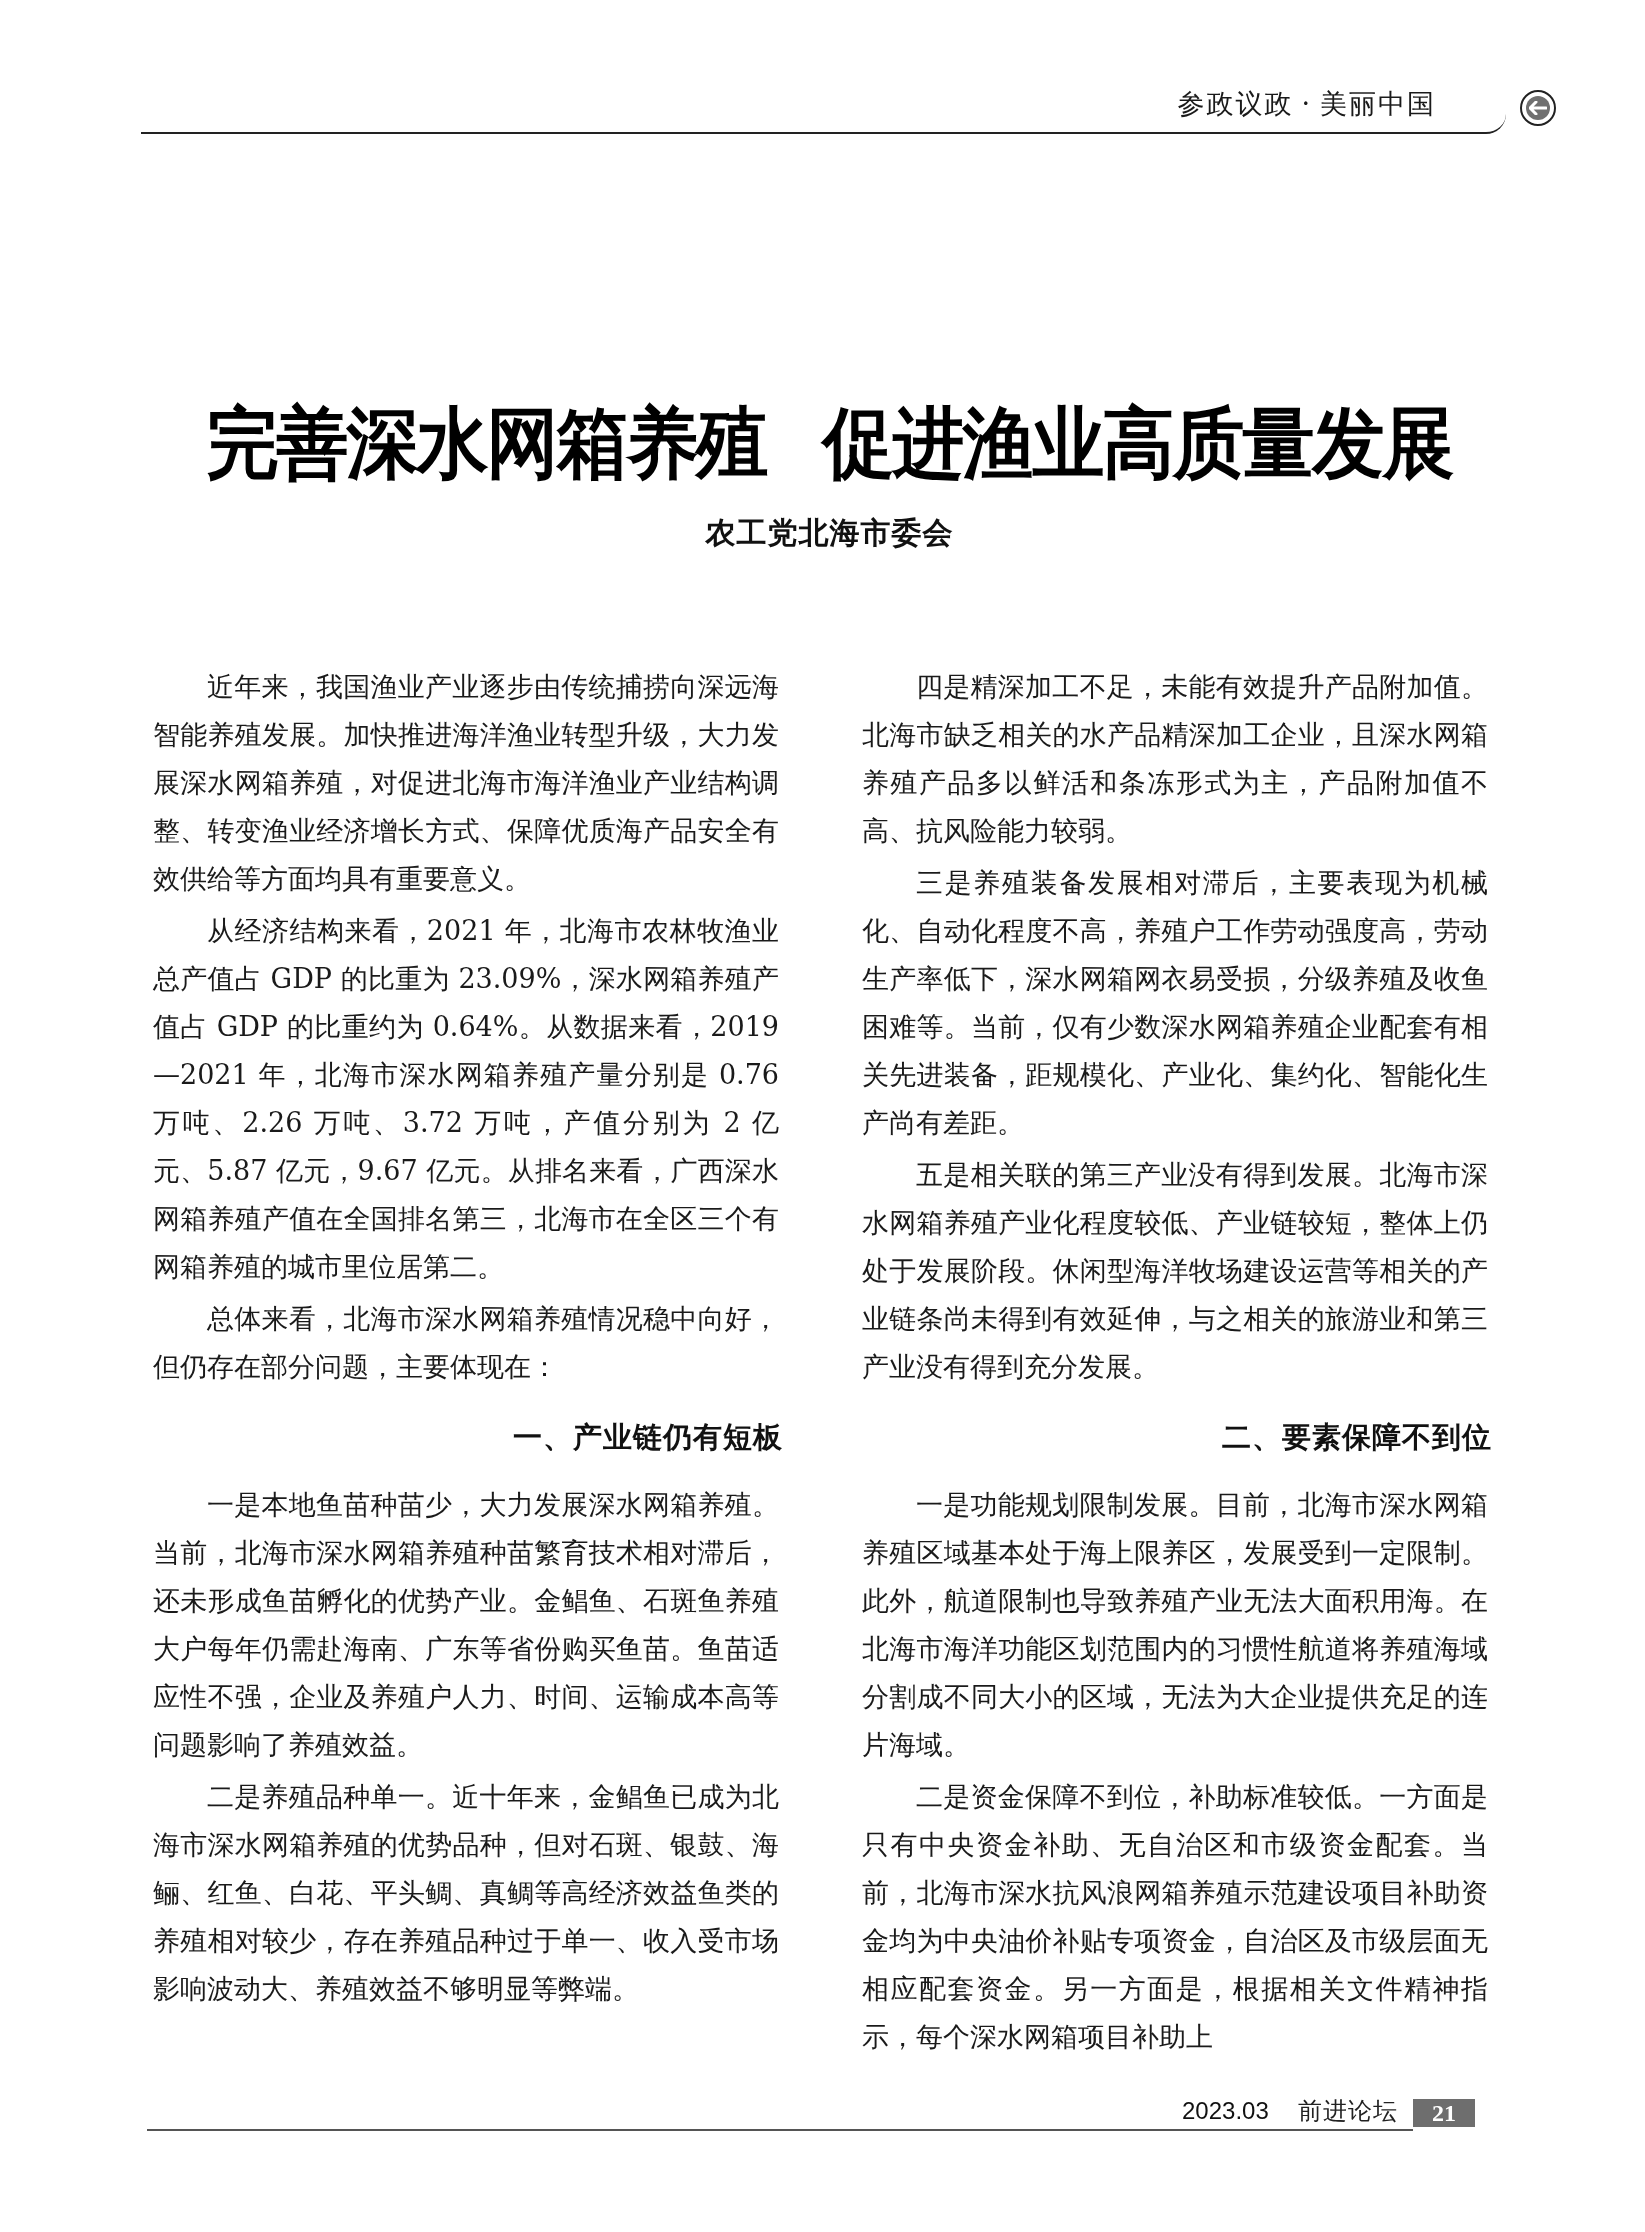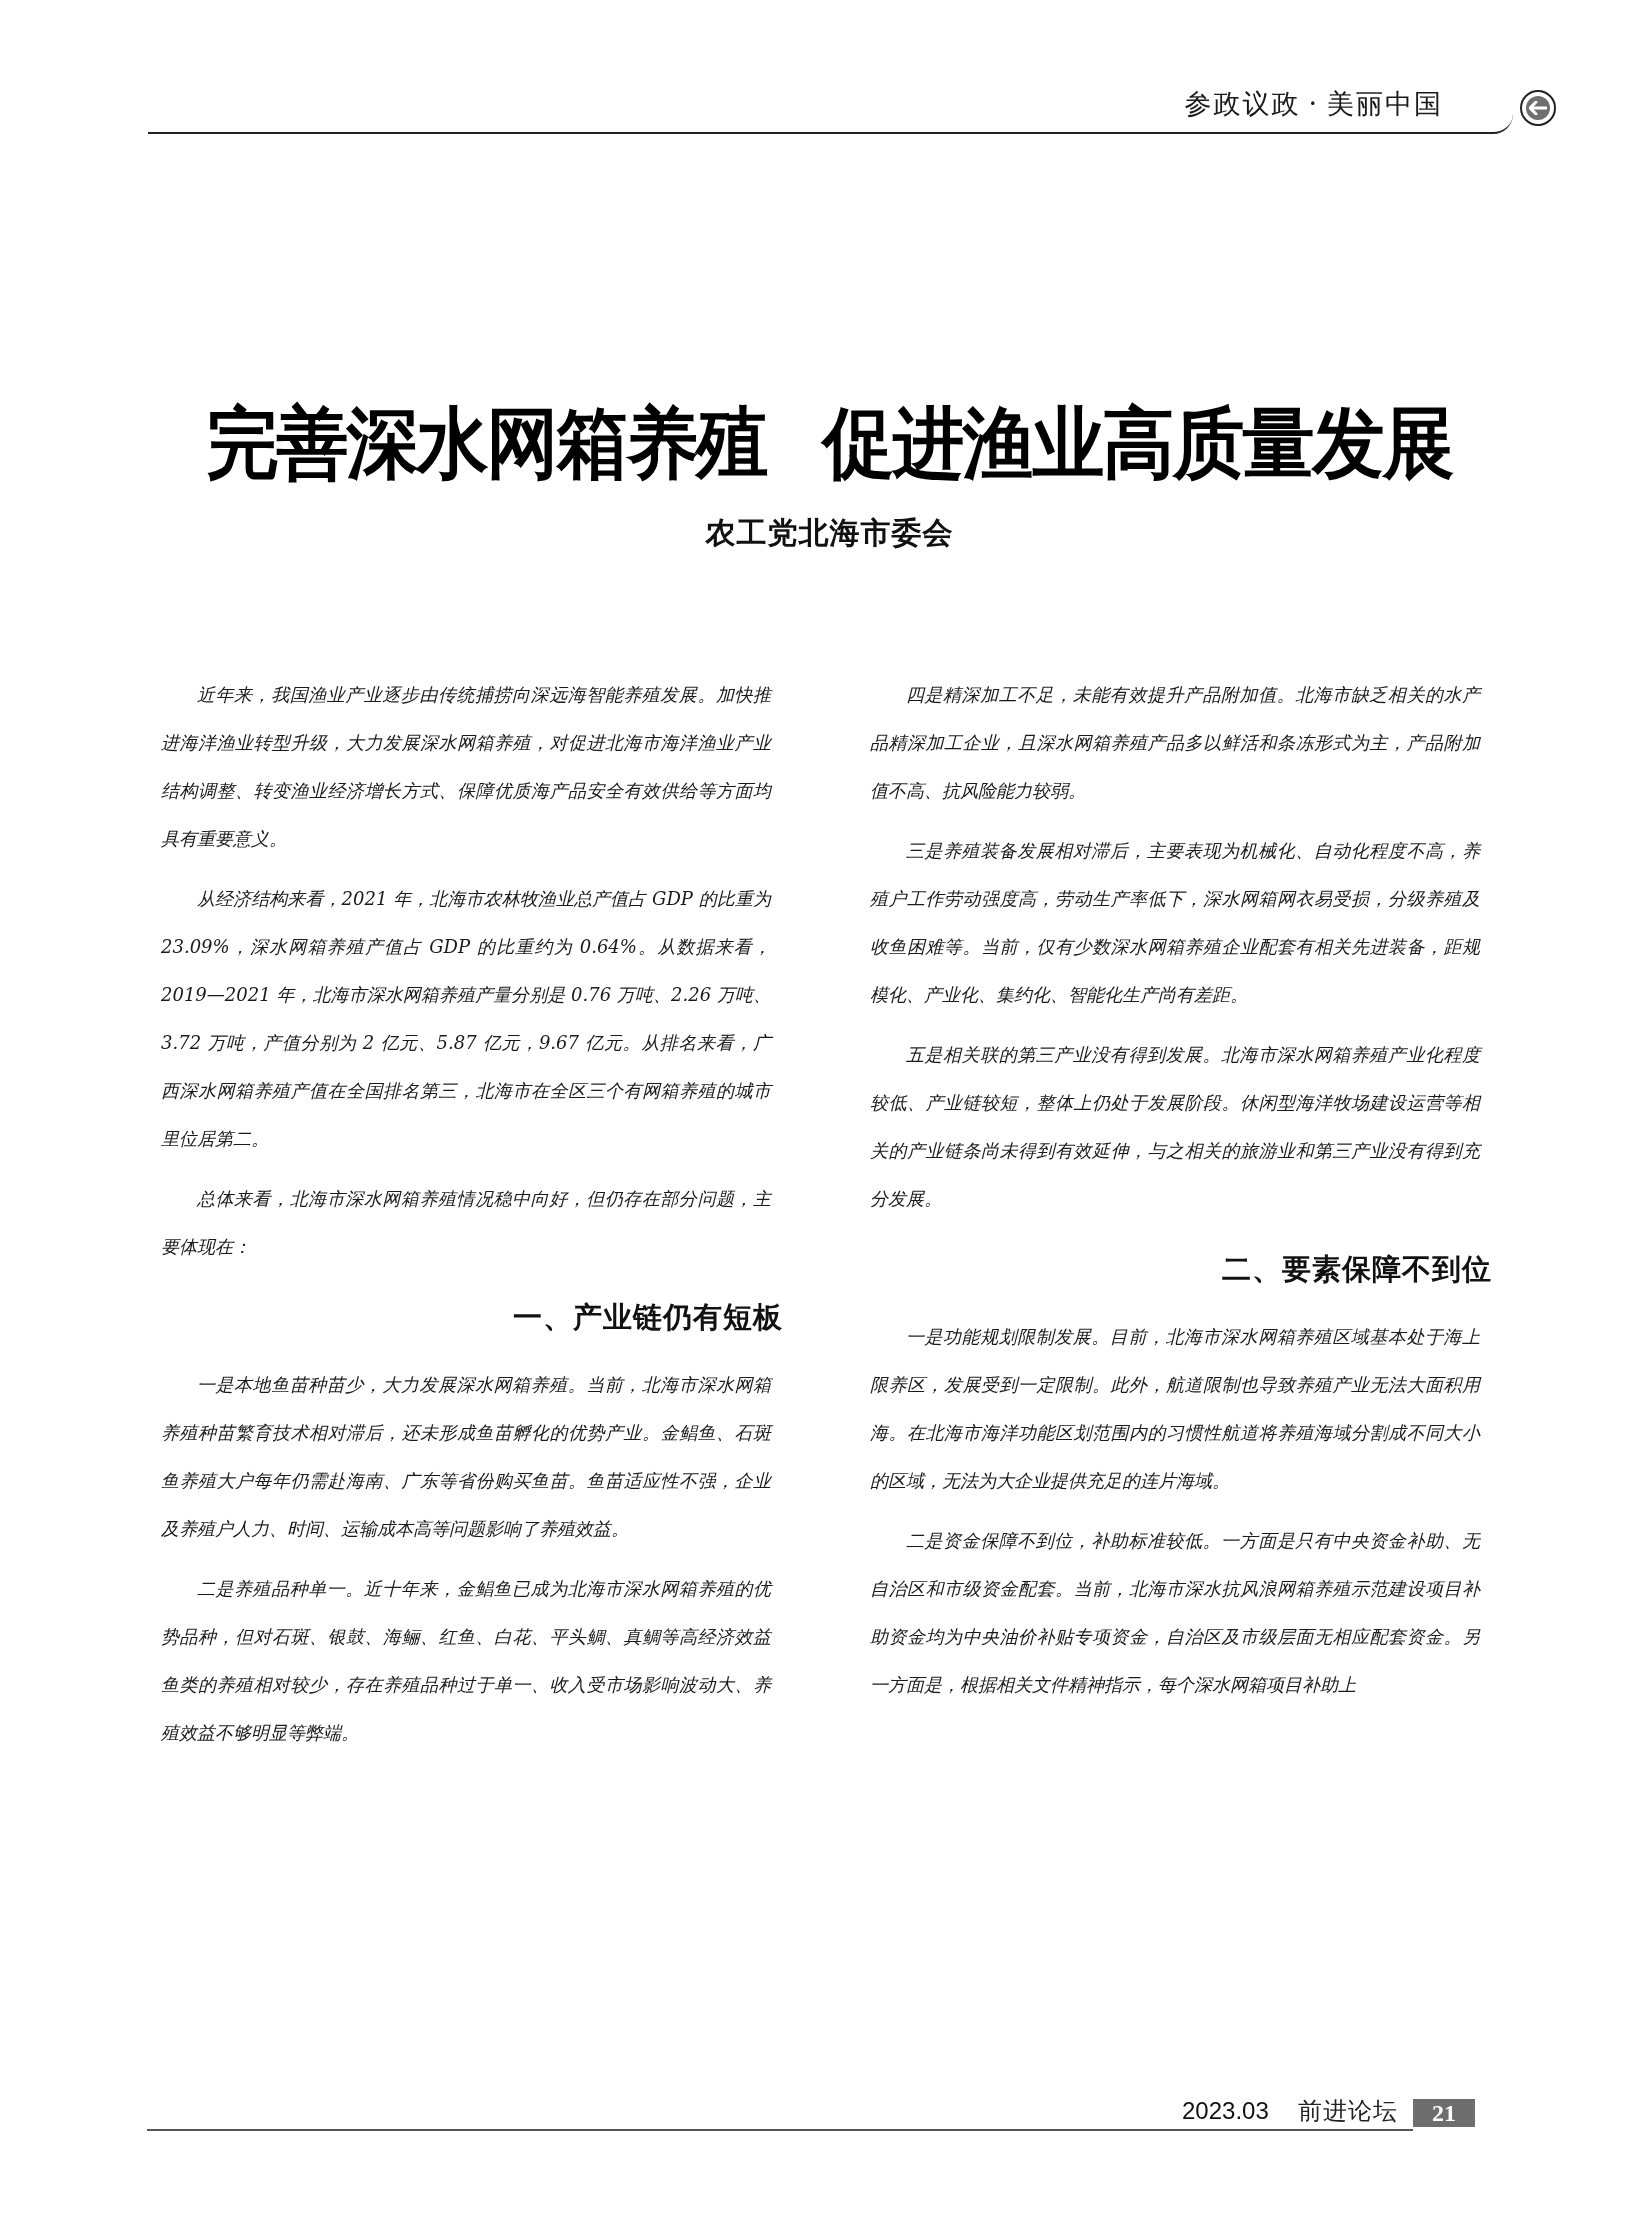--- a/index.html
+++ b/index.html
@@ -12,21 +12,21 @@
       height: 2233px;
       position: relative;
       overflow: hidden;
       color: #1a1a1a;
       font-family: "DejaVu Serif", "Liberation Serif", serif;
     }
 
     
     .run-header {
       position: absolute;
-      left: 148px;
+      left: 141px;
       top: 84px;
       width: 1365px;
       height: 48px;
       border-bottom: 2px solid #222;
       border-bottom-right-radius: 20px;
     }
     .run-header .section {
       position: absolute;
       right: 70px;
       top: 2px;
@@ -93,27 +93,26 @@
     
     .col-left, .col-right {
       position: absolute;
       top: 659px;
       width: 634px;
     }
     .col-left { left: 149px; }
     .col-right { left: 858px; }
 
     .para {
-      margin: 12px;
-      font-size: 18px;
+      margin: 4px;
+      font-size: 27px;
       line-height: 48px;
       text-align: justify;
       text-indent: 2em;
       color: #1a1a1a;
-      font-style: italic;
     }
     .heading {
       margin: 22px 0 20px 0;
       text-align: right;
       font-weight: bold;
       font-size: 29px;
       line-height: 48px;
       color: #111;
       letter-spacing: 1px;
     }

